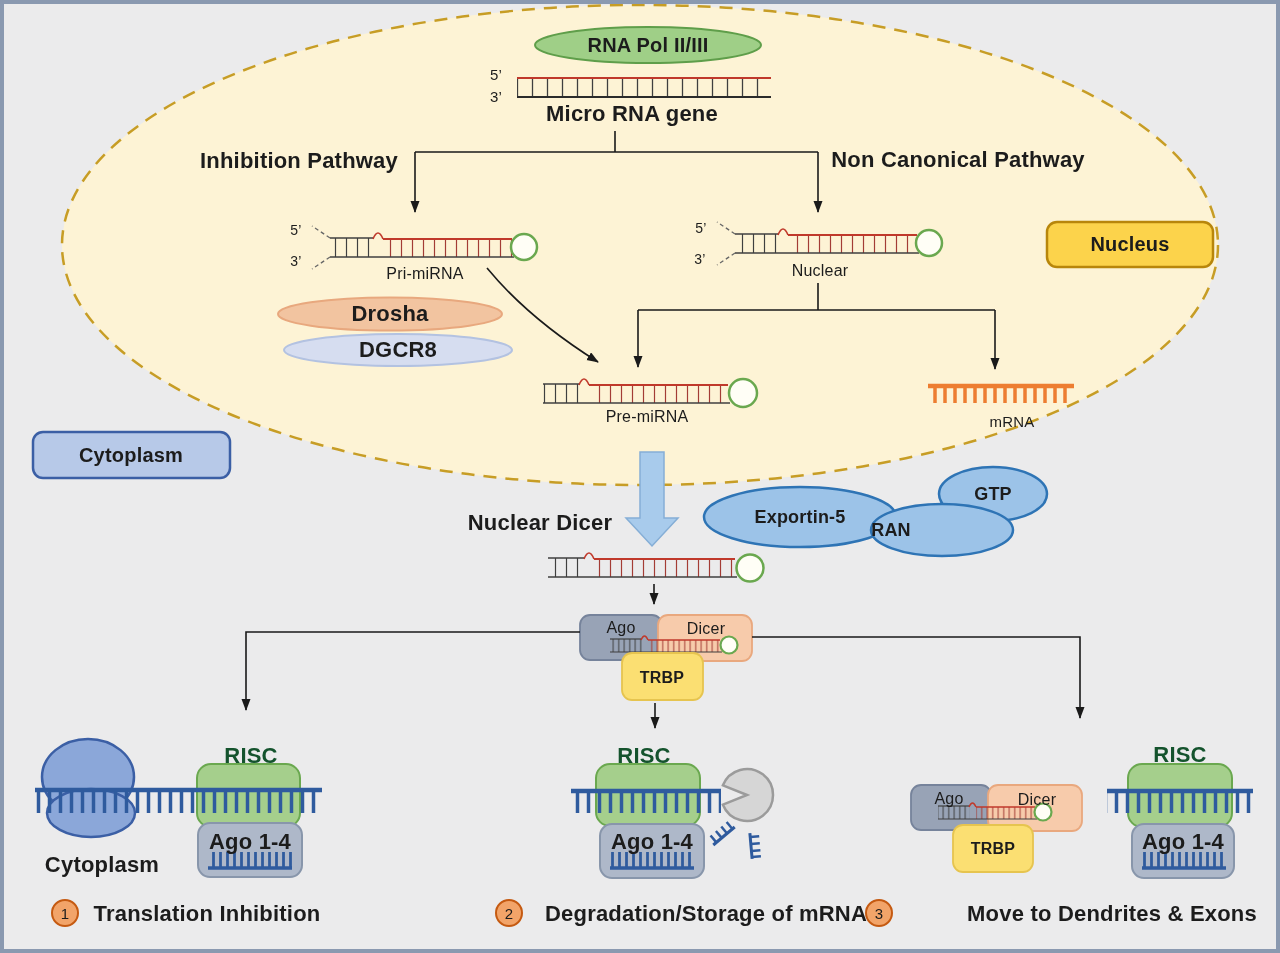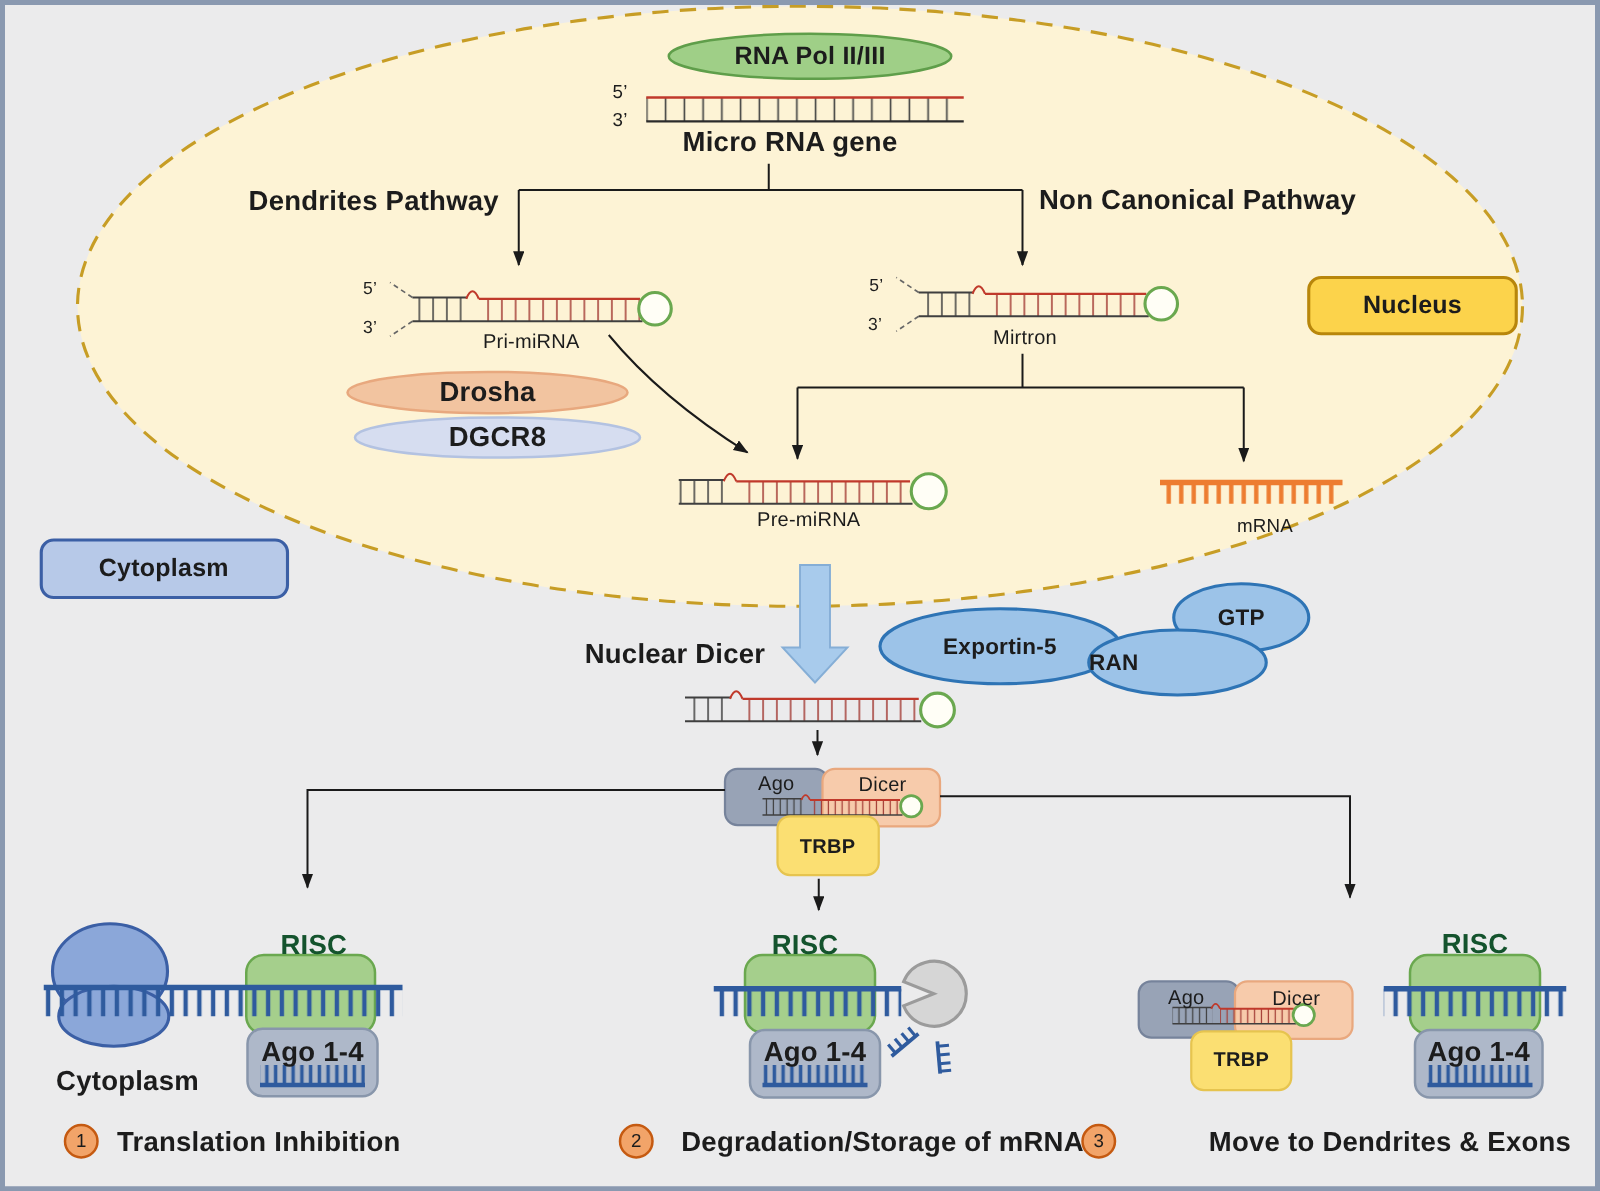--- a/index.html
+++ b/index.html
@@ -227,28 +227,28 @@
   <circle cx="509" cy="913" r="13" fill="#f2a469" stroke="#c55a11" stroke-width="2"></circle>
   <circle cx="879" cy="913" r="13" fill="#f2a469" stroke="#c55a11" stroke-width="2"></circle>
 
   <rect x="2" y="2" width="1276" height="949" fill="none" stroke="#8a99b0" stroke-width="4"></rect>
 </svg>
 
 <div class="lbl b s20" style="left:648px;top:45px">RNA Pol II/III</div>
 <div class="lbl s15" style="left:496px;top:74px">5’</div>
 <div class="lbl s15" style="left:496px;top:96px">3’</div>
 <div class="lbl b s17" style="left:632px;top:114px">Micro RNA gene</div>
-<div class="lbl b s17" style="left:299px;top:161px">Dendrites Pathway</div>
+<div class="lbl b s17" style="left:299px;top:161px">Inhibition Pathway</div>
 <div class="lbl b s17" style="left:958px;top:160px">Non Canonical Pathway</div>
 <div class="lbl s14" style="left:296px;top:230px">5’</div>
 <div class="lbl s14" style="left:296px;top:261px">3’</div>
 <div class="lbl s16" style="left:425px;top:274px">Pri-miRNA</div>
 <div class="lbl s14" style="left:701px;top:228px">5’</div>
 <div class="lbl s14" style="left:700px;top:259px">3’</div>
-<div class="lbl s16" style="left:820px;top:271px">Mirtron</div>
+<div class="lbl s16" style="left:820px;top:271px">Nuclear</div>
 <div class="lbl b s20" style="left:1130px;top:244px">Nucleus</div>
 <div class="lbl b s17" style="left:390px;top:314px">Drosha</div>
 <div class="lbl b s17" style="left:398px;top:350px">DGCR8</div>
 <div class="lbl s16" style="left:647px;top:417px">Pre-miRNA</div>
 <div class="lbl s15" style="left:1012px;top:421px">mRNA</div>
 <div class="lbl b s20" style="left:131px;top:455px">Cytoplasm</div>
 <div class="lbl b s17" style="left:540px;top:523px">Nuclear Dicer</div>
 <div class="lbl b s18" style="left:800px;top:517px">Exportin-5</div>
 <div class="lbl b s18" style="left:891px;top:530px">RAN</div>
 <div class="lbl b s18" style="left:993px;top:494px">GTP</div>

